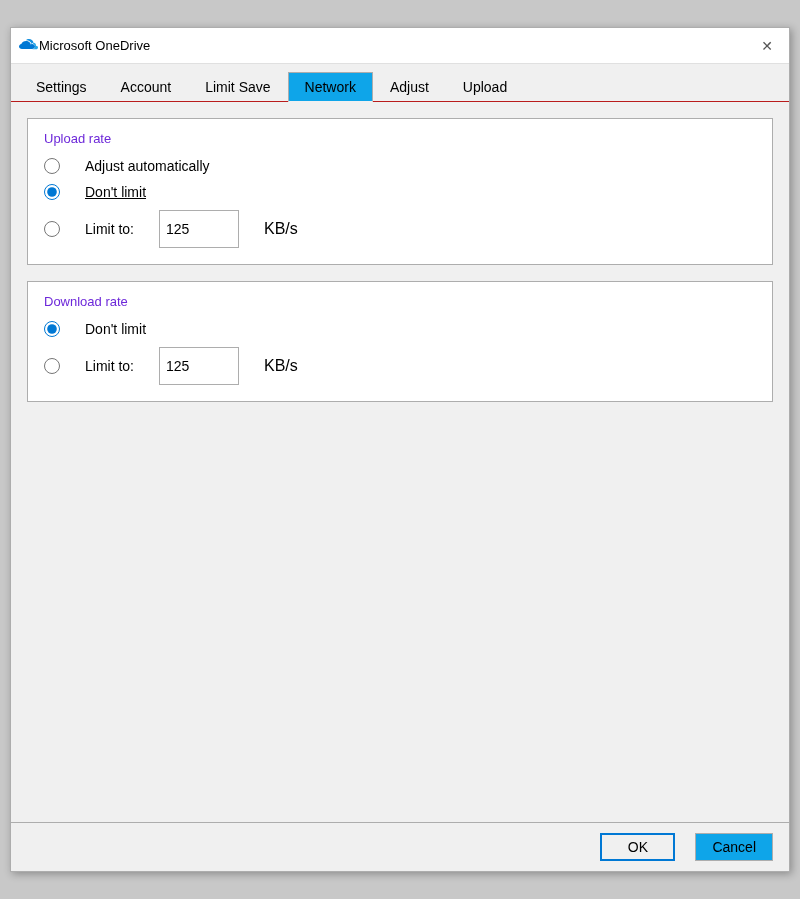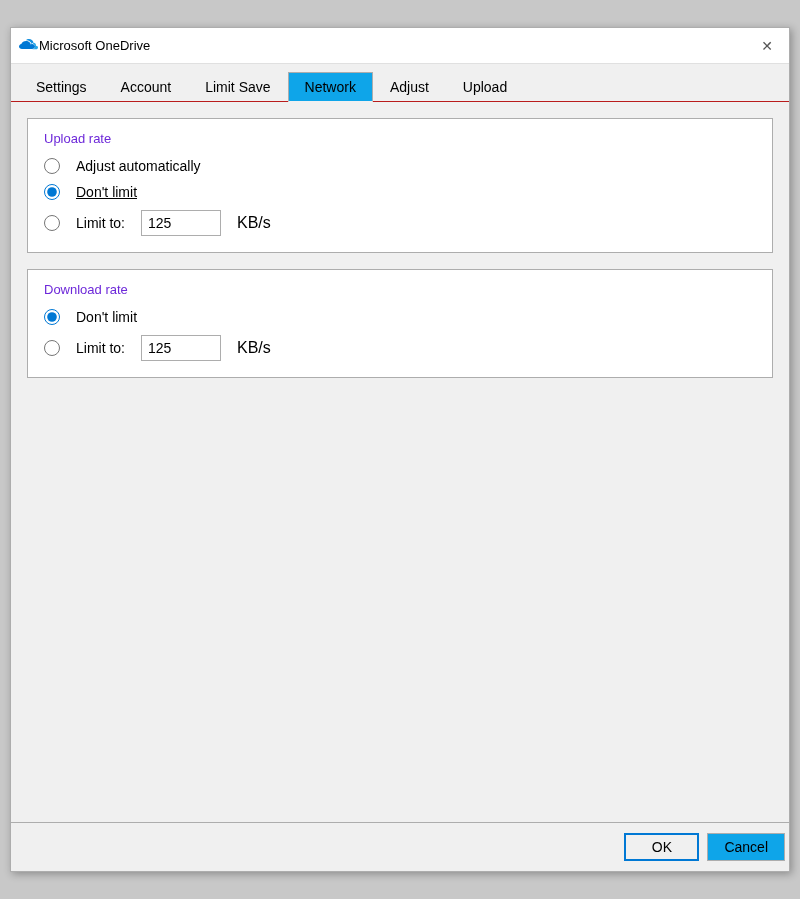--- a/index.html
+++ b/index.html
@@ -104,21 +104,21 @@
       font-size: 13px;
       font-weight: normal;
       margin-bottom: 12px;
       color: #6d28d9;
     }
 
     .radio-option {
       display: flex;
       align-items: center;
       margin-bottom: 10px;
-      gap: 16px;
+      gap: 25px;
     }
 
     .radio-option:last-child {
       margin-bottom: 0;
     }
 
     .radio-input {
       width: 16px;
       height: 16px;
       cursor: pointer;
@@ -128,36 +128,36 @@
 
     .radio-label {
       font-size: 14px;
       color: #000;
     }
 
     .limit-input {
       width: 80px;
       height: 24px;
       border: 1px solid #adadad;
-      padding: 12px 6px;
+      padding: 18px 6px;
       font-size: 14px;
       background: #fff;
       color: #000;
     }
 
     .unit-label {
       font-size: 16px;
       color: #000;
     }
 
     .footer {
       display: flex;
       justify-content: flex-end;
-      padding: 10px 4px;
-      gap: 8px;
+      padding: 10px 16px;
+      gap: 20px;
       background: #f0f0f0;
       border-top: 1px solid #adadad;
     }
 
     .btn {
       min-width: 75px;
       height: 28px;
       padding: 0 16px;
       font-size: 14px;
       cursor: pointer;

